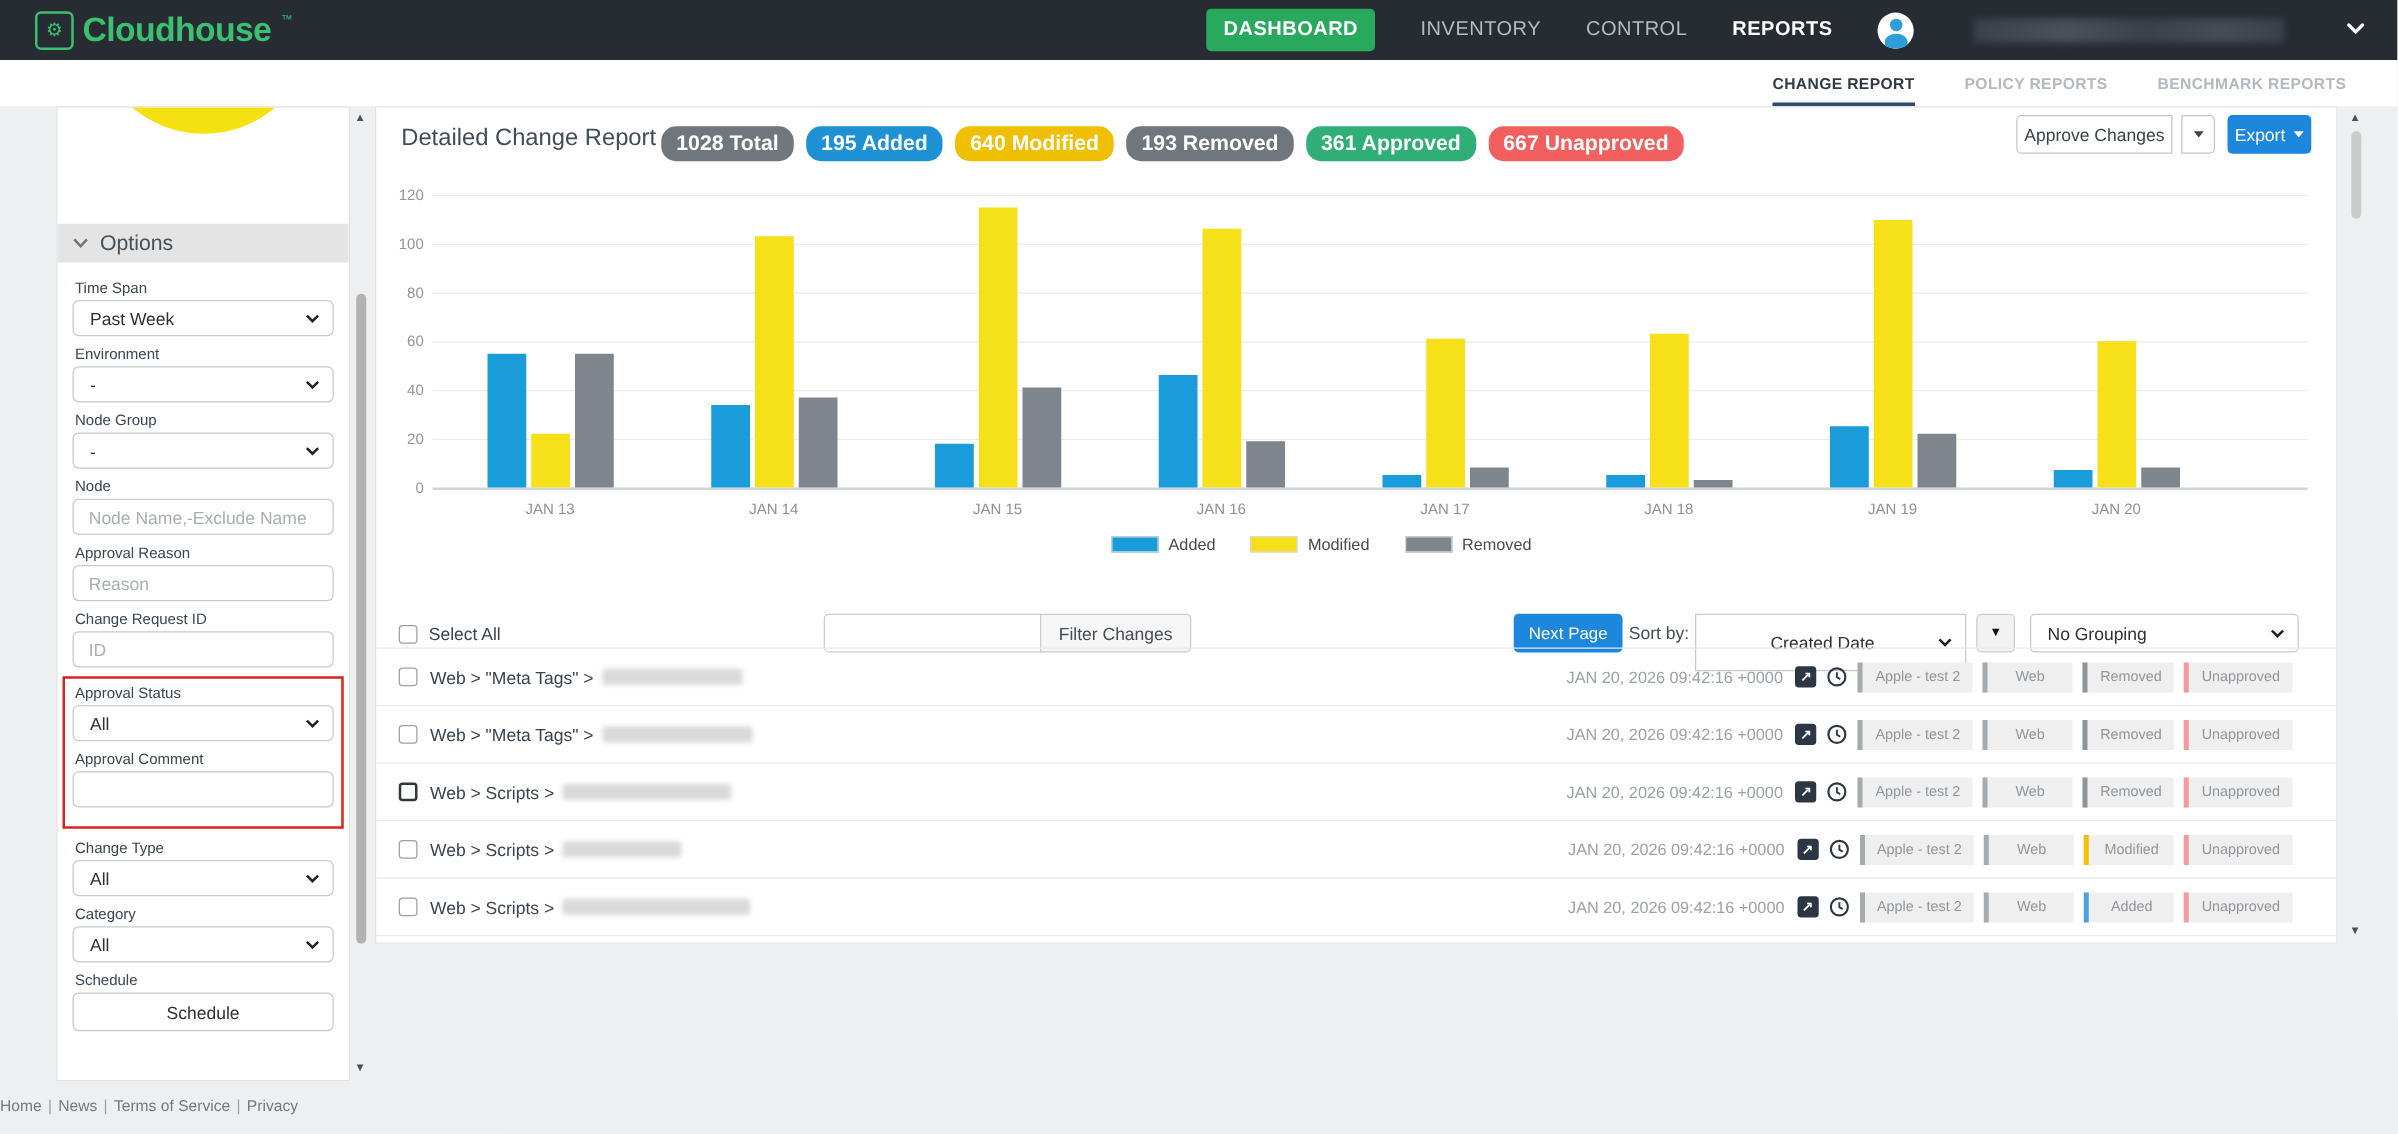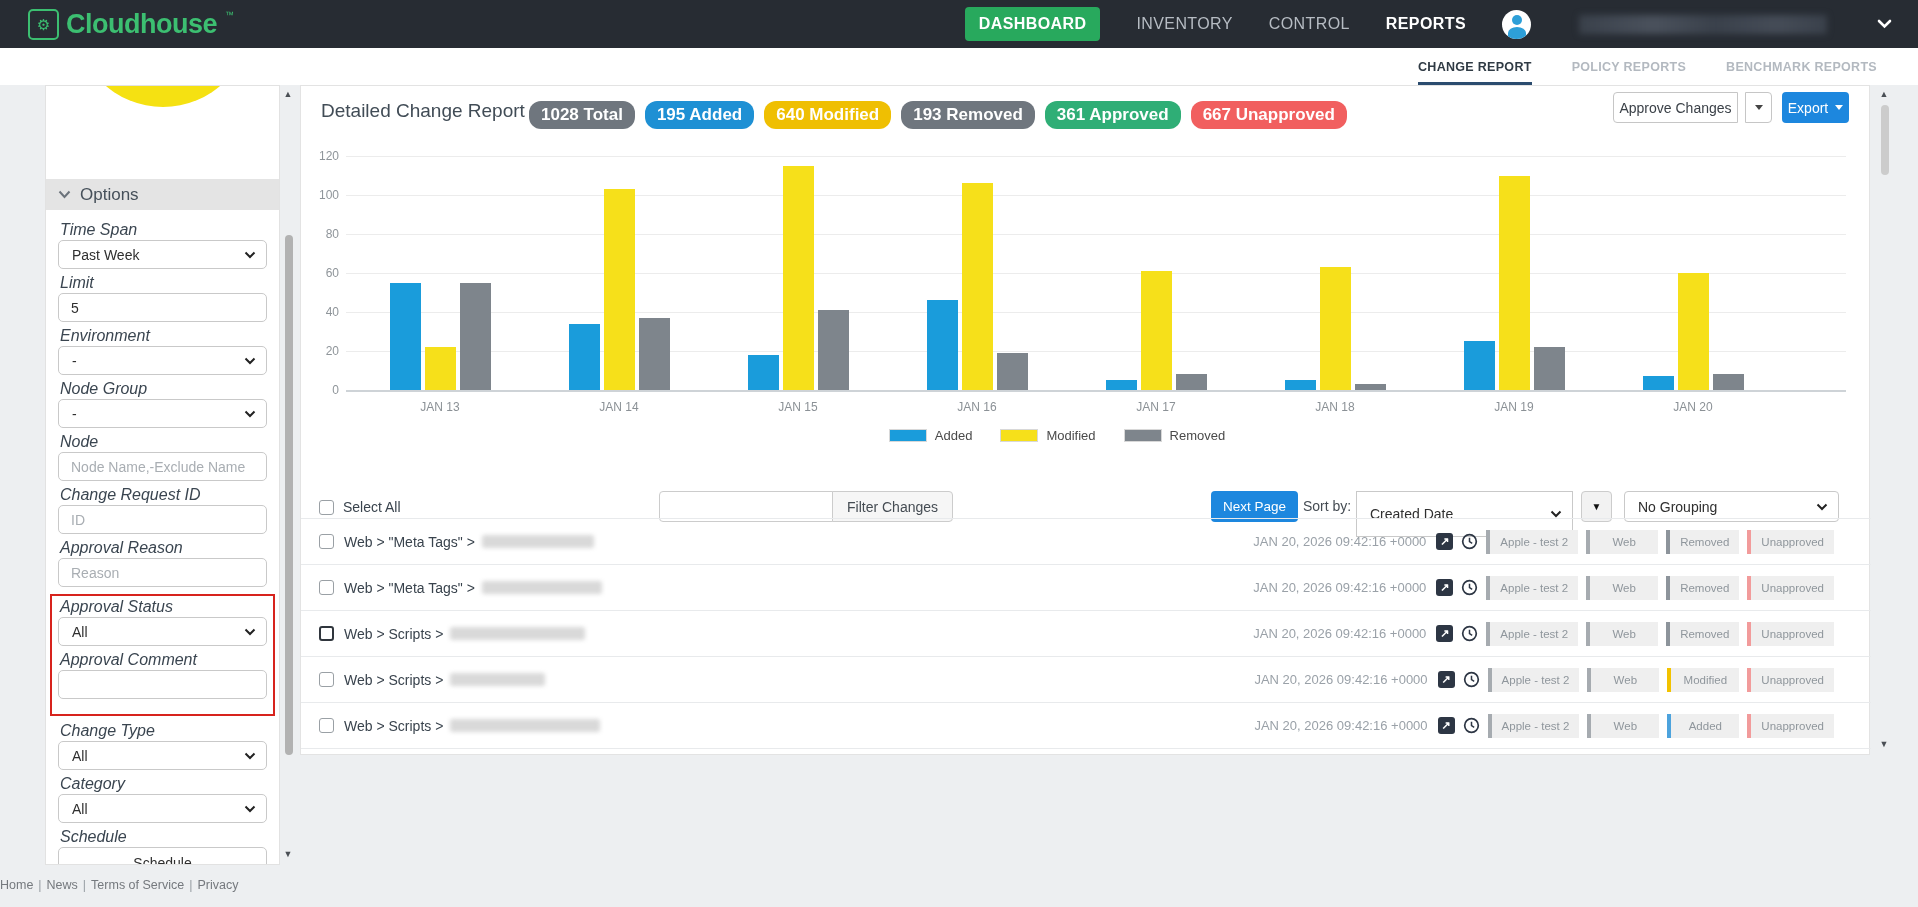--- a/index.html
+++ b/index.html
@@ -34,21 +34,21 @@
 
   
   #sidebar{position:absolute;left:45px;top:85px;width:235px;height:780px;background:#fff;
     border:1px solid #e2e2e2;box-sizing:border-box;overflow:hidden;}
   .pie-circle{position:absolute;left:29px;top:-155px;width:176px;height:176px;border-radius:50%;background:#f5e112;}
   .options-bar{position:absolute;left:0;top:93px;width:100%;height:31px;background:#e4e4e4;
     display:flex;align-items:center;gap:9px;padding-left:12px;box-sizing:border-box;}
   .options-label{font-size:17px;color:#46505a;}
   #fields{position:absolute;left:0;top:124px;width:100%;padding:13px 12px 0 12px;box-sizing:border-box;}
   .field{margin-bottom:7px;}
-  .flabel{font-size:16px;color:#3a4550;height:14px;line-height:14px;margin:0 0 3px 2px;font-style:italic;}
+  .flabel{font-size:12px;color:#3a4550;height:14px;line-height:14px;margin:0 0 3px 2px;}
   .select{position:relative;height:29px;border:1px solid #c9c9c9;border-radius:5px;background:#fff;
     display:flex;align-items:center;padding:0 26px 0 13px;box-sizing:border-box;cursor:pointer;}
   .select .sval{font-size:14px;color:#2f2f2f;}
   .select svg{position:absolute;right:10px;top:50%;margin-top:-4px;}
   .tinput{width:100%;height:29px;border:1px solid #c9c9c9;border-radius:5px;padding:0 12px;
     box-sizing:border-box;font-size:14px;color:#2f2f2f;font-family:"Liberation Sans",sans-serif;outline:none;}
   .tinput::placeholder{color:#a9aeb3;}
   .sbutton{height:29px;border:1px solid #c9c9c9;border-radius:5px;background:#fff;
     display:flex;align-items:center;justify-content:center;font-size:14px;color:#2f2f2f;cursor:pointer;}
   .hl-box{border:2px solid #d7231d;margin:4px -8px 8px;padding:4px 6px 8px;}
@@ -88,21 +88,21 @@
   .checkbox{width:15px;height:15px;border:1.5px solid #9aa0a5;border-radius:3px;background:#fff;box-sizing:border-box;cursor:pointer;}
   .checkbox.focus{border:2px solid #30363d;}
   #select-all{position:absolute;left:18px;top:8px;display:flex;align-items:center;gap:9px;}
   #select-all span{font-size:14px;color:#39434d;}
   #filter-input{position:absolute;left:358px;top:0;width:174px;height:31px;border:1px solid #ccc;
     border-radius:4px 0 0 4px;padding:0 10px;box-sizing:border-box;font-size:14px;outline:none;}
   #filter-btn{position:absolute;left:531px;top:0;height:31px;padding:0 14px;background:#f6f6f6;
     border:1px solid #ccc;border-radius:0 4px 4px 0;color:#454c53;}
   #next-page{position:absolute;left:910px;top:0;background:#1d87de;color:#fff;padding:0 12px;font-size:13.5px;}
   #sortby-label{position:absolute;left:1002px;top:7px;font-size:14px;color:#454c53;}
-  #sort-select{position:absolute;left:1055px;top:0;width:217px;height:46px;border-radius:0;}
+  #sort-select{position:absolute;left:1055px;top:0;width:217px;height:46px;border-radius:0;justify-content:center;}
   #sort-caret-btn{position:absolute;left:1280px;top:0;width:31px;height:31px;background:#f2f2f2;
     border:1px solid #ccc;font-size:10px;color:#111;}
   #group-select{position:absolute;left:1323px;top:0;width:215px;height:31px;border-radius:4px;}
 
   
   #rows{position:absolute;left:0;top:432px;width:1570px;border-top:1px solid #e8eaec;}
   .row{position:relative;height:45px;border-bottom:1px solid #e8eaec;display:flex;align-items:center;}
   .row .checkbox{margin-left:18px;flex:0 0 auto;}
   .rpath{margin-left:10px;font-size:14px;color:#39434d;white-space:nowrap;}
   .redact{display:inline-block;height:13px;background:#d9d9d9;border-radius:2px;margin-left:7px;
@@ -163,42 +163,41 @@
     <div id="fields">
         <div class="field">
           <div class="flabel">Time Span</div>
           <div class="select">
             <span class="sval">Past Week</span>
             <svg width="12" height="8" viewBox="0 0 12 8">
               <path d="M1.5 1.5 L6 6 L10.5 1.5" fill="none" stroke="#222" stroke-width="2"></path>
             </svg>
           </div>
         </div>
-        <div class="field"><div class="flabel">Limit</div><input class="tinput" value="5" style=""></div>
         <div class="field">
           <div class="flabel">Environment</div>
           <div class="select">
             <span class="sval">-</span>
             <svg width="12" height="8" viewBox="0 0 12 8">
               <path d="M1.5 1.5 L6 6 L10.5 1.5" fill="none" stroke="#222" stroke-width="2"></path>
             </svg>
           </div>
         </div>
         <div class="field">
           <div class="flabel">Node Group</div>
           <div class="select">
             <span class="sval">-</span>
             <svg width="12" height="8" viewBox="0 0 12 8">
               <path d="M1.5 1.5 L6 6 L10.5 1.5" fill="none" stroke="#222" stroke-width="2"></path>
             </svg>
           </div>
         </div>
         <div class="field"><div class="flabel">Node</div><input class="tinput" placeholder="Node Name,-Exclude Name" style=""></div>
+        <div class="field"><div class="flabel">Approval Reason</div><input class="tinput" placeholder="Reason" style=""></div>
         <div class="field"><div class="flabel">Change Request ID</div><input class="tinput" placeholder="ID" style=""></div>
-        <div class="field"><div class="flabel">Approval Reason</div><input class="tinput" placeholder="Reason" style=""></div>
         <div class="hl-box">
           <div class="field">
             <div class="flabel">Approval Status</div>
             <div class="select">
               <span class="sval">All</span>
               <svg width="12" height="8" viewBox="0 0 12 8">
                 <path d="M1.5 1.5 L6 6 L10.5 1.5" fill="none" stroke="#222" stroke-width="2"></path>
               </svg>
             </div>
           </div>

